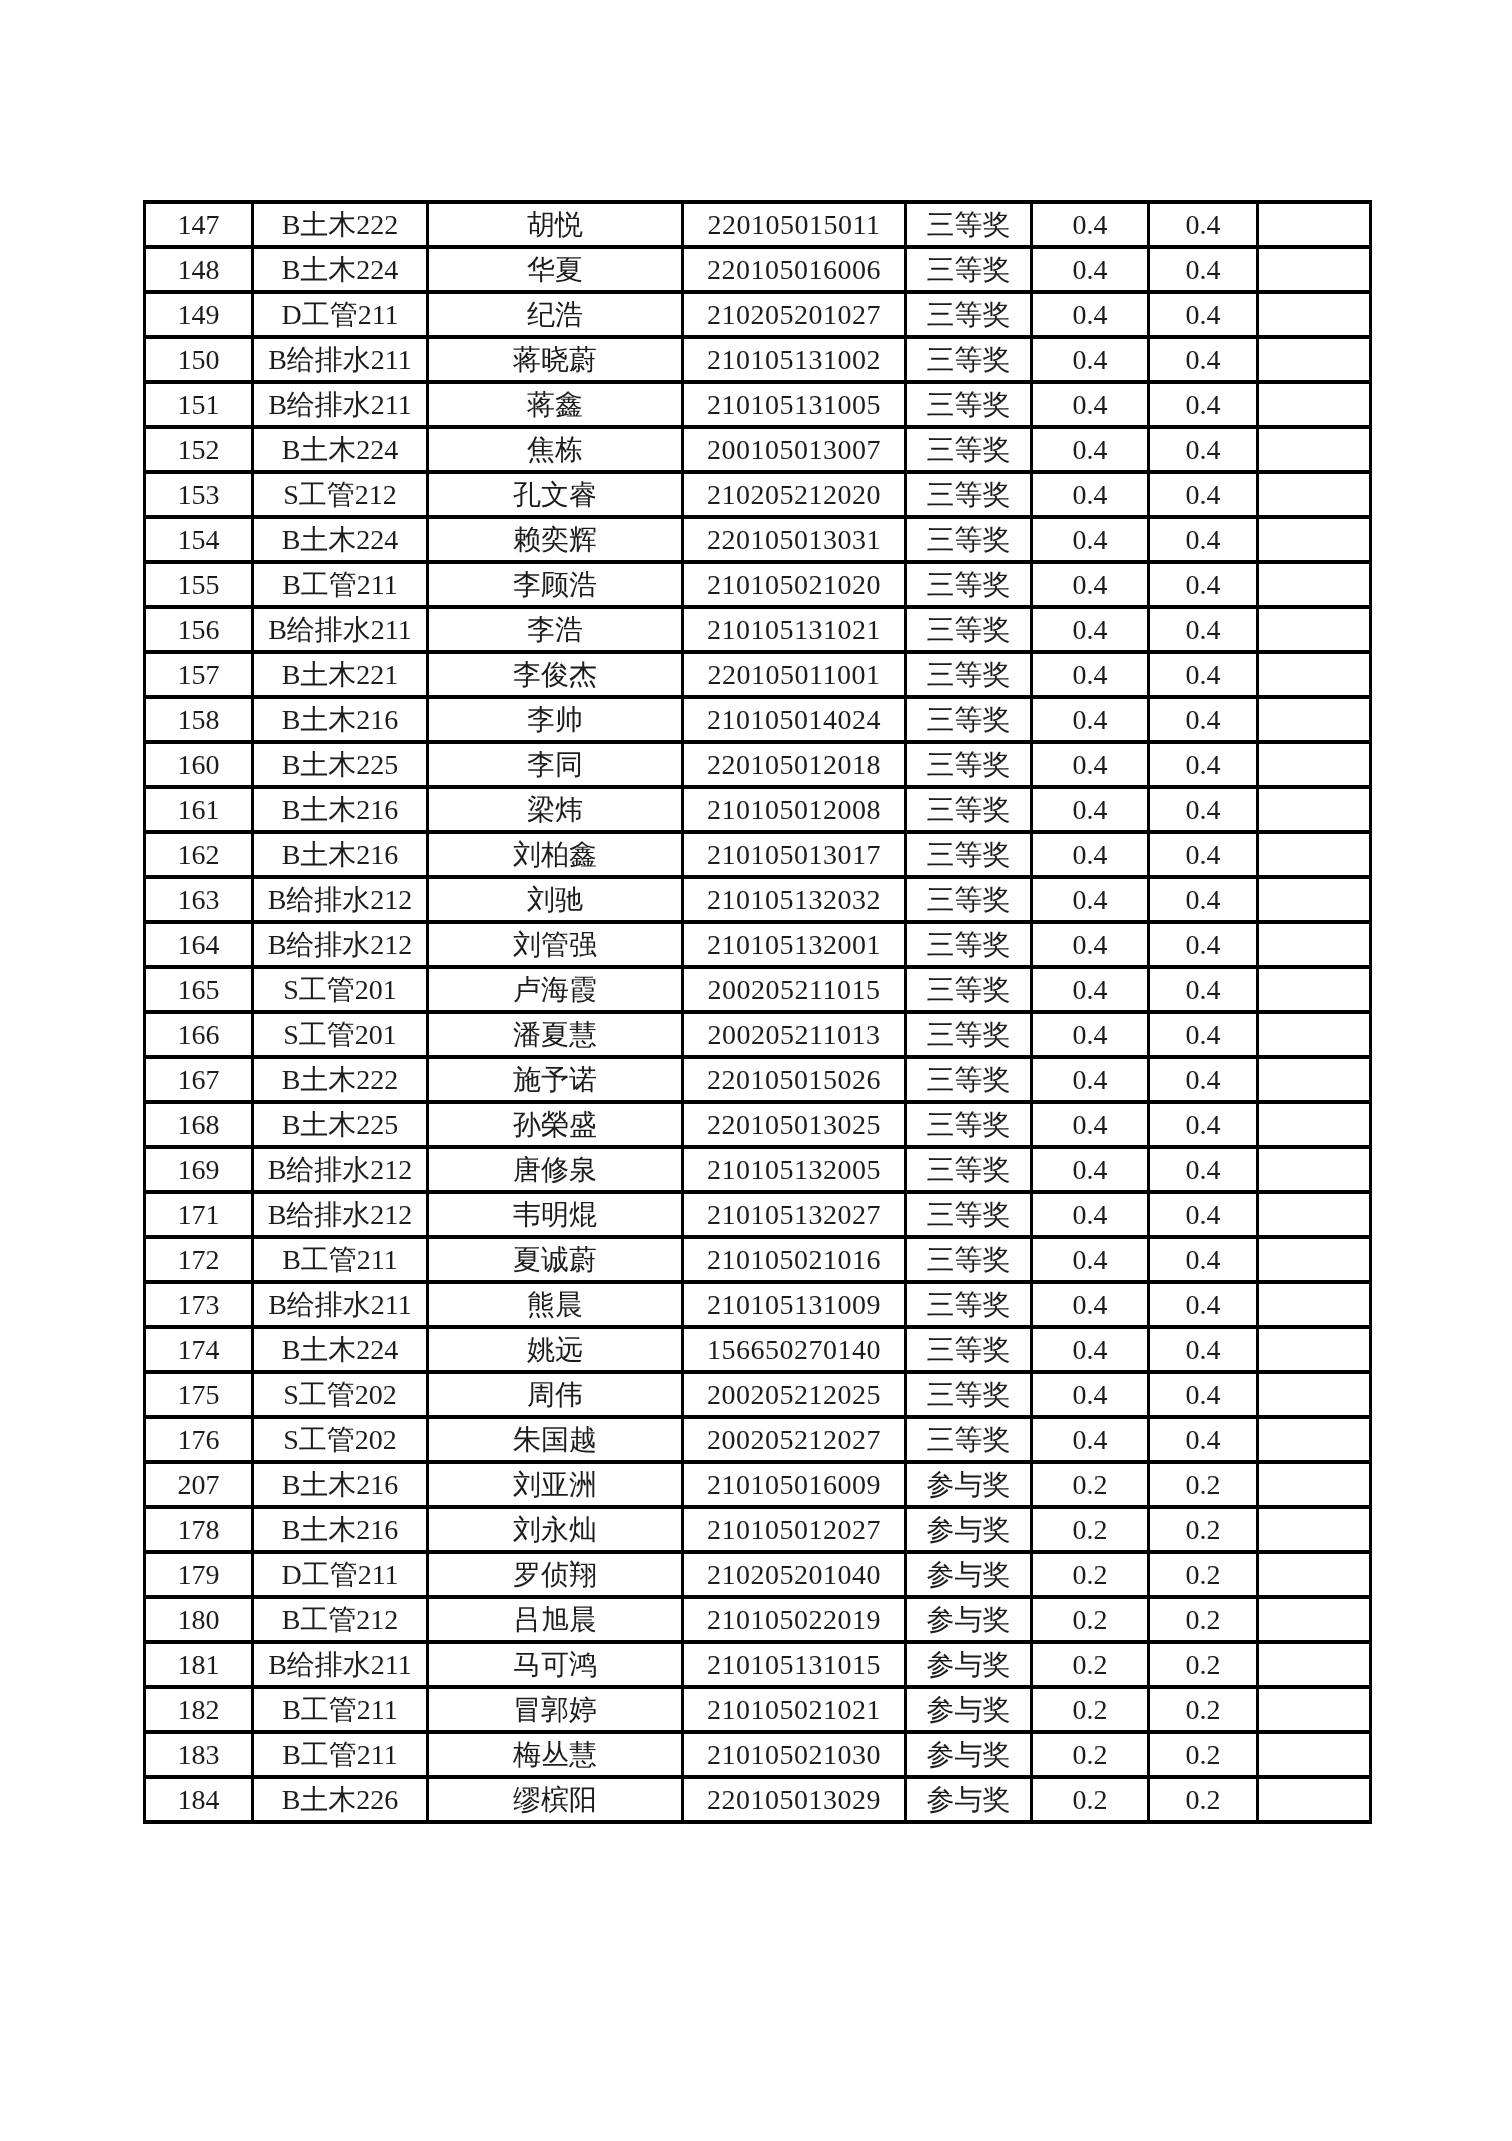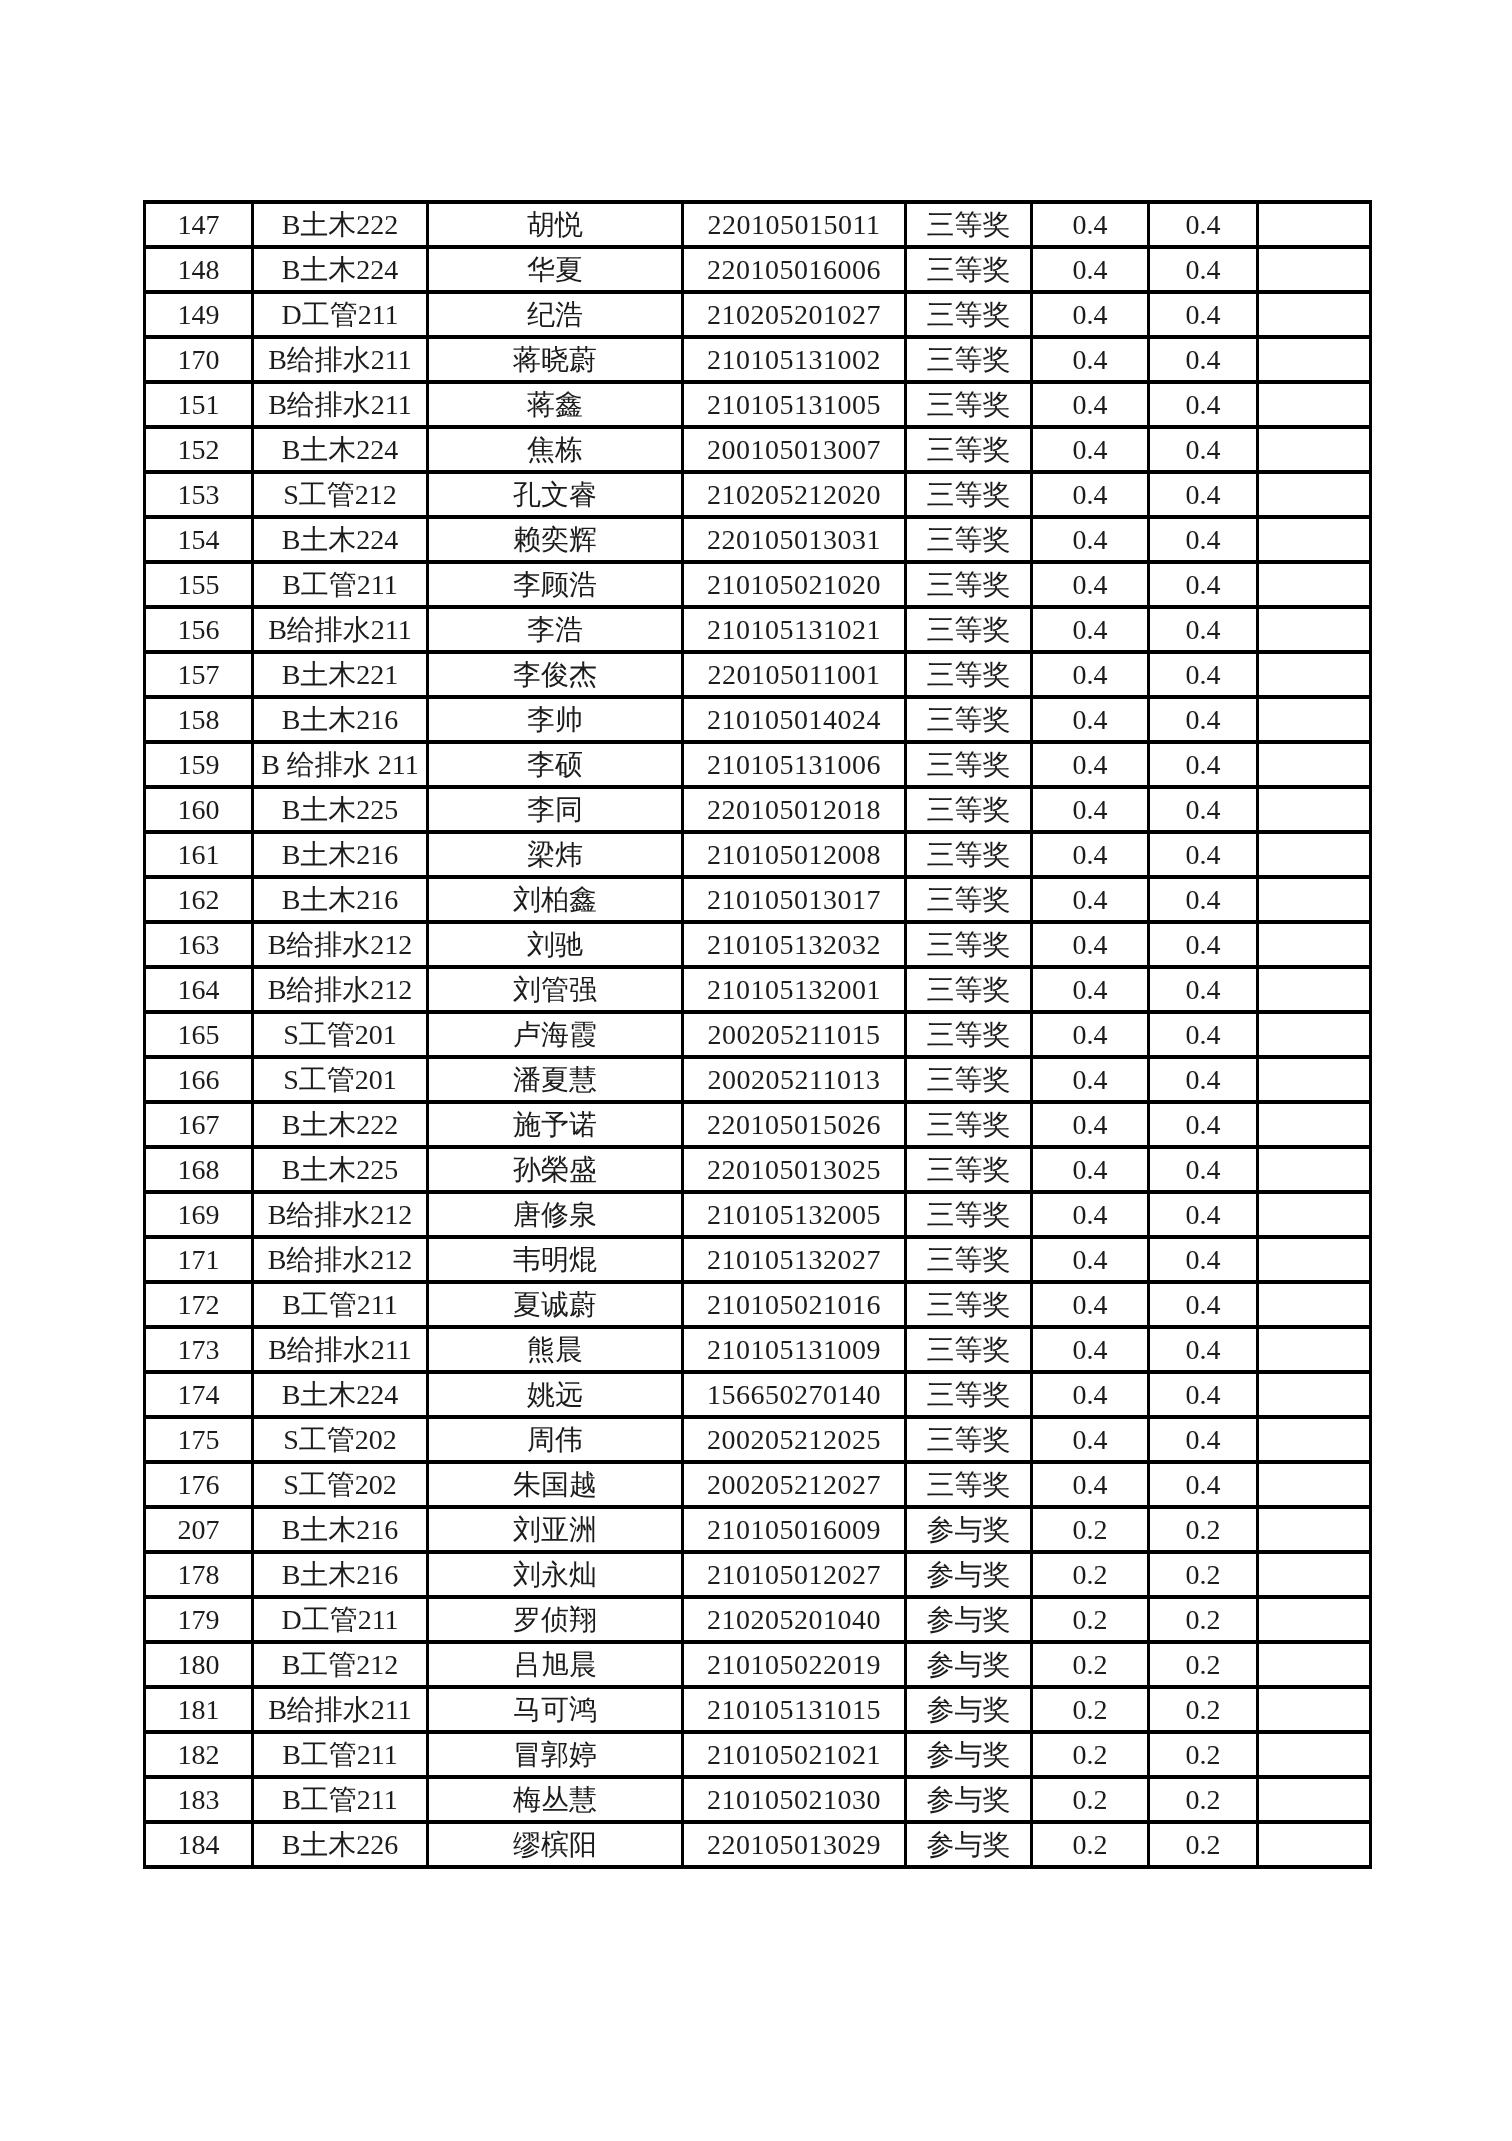--- a/index.html
+++ b/index.html
@@ -92,21 +92,21 @@
           <td class="col-no">149</td>
           <td class="col-class">D工管211</td>
           <td class="col-name">纪浩</td>
           <td class="col-id">210205201027</td>
           <td class="col-award">三等奖</td>
           <td class="col-score1">0.4</td>
           <td class="col-score2">0.4</td>
           <td class="col-blank"></td>
         </tr>
         <tr>
-          <td class="col-no">170</td>
+          <td class="col-no">150</td>
           <td class="col-class">B给排水211</td>
           <td class="col-name">蒋晓蔚</td>
           <td class="col-id">210105131002</td>
           <td class="col-award">三等奖</td>
           <td class="col-score1">0.4</td>
           <td class="col-score2">0.4</td>
           <td class="col-blank"></td>
         </tr>
         <tr>
           <td class="col-no">151</td>
@@ -176,30 +176,20 @@
           <td class="col-award">三等奖</td>
           <td class="col-score1">0.4</td>
           <td class="col-score2">0.4</td>
           <td class="col-blank"></td>
         </tr>
         <tr>
           <td class="col-no">158</td>
           <td class="col-class">B土木216</td>
           <td class="col-name">李帅</td>
           <td class="col-id">210105014024</td>
-          <td class="col-award">三等奖</td>
-          <td class="col-score1">0.4</td>
-          <td class="col-score2">0.4</td>
-          <td class="col-blank"></td>
-        </tr>
-        <tr>
-          <td class="col-no">159</td>
-          <td class="col-class">B 给排水 211</td>
-          <td class="col-name">李硕</td>
-          <td class="col-id">210105131006</td>
           <td class="col-award">三等奖</td>
           <td class="col-score1">0.4</td>
           <td class="col-score2">0.4</td>
           <td class="col-blank"></td>
         </tr>
         <tr>
           <td class="col-no">160</td>
           <td class="col-class">B土木225</td>
           <td class="col-name">李同</td>
           <td class="col-id">220105012018</td>

